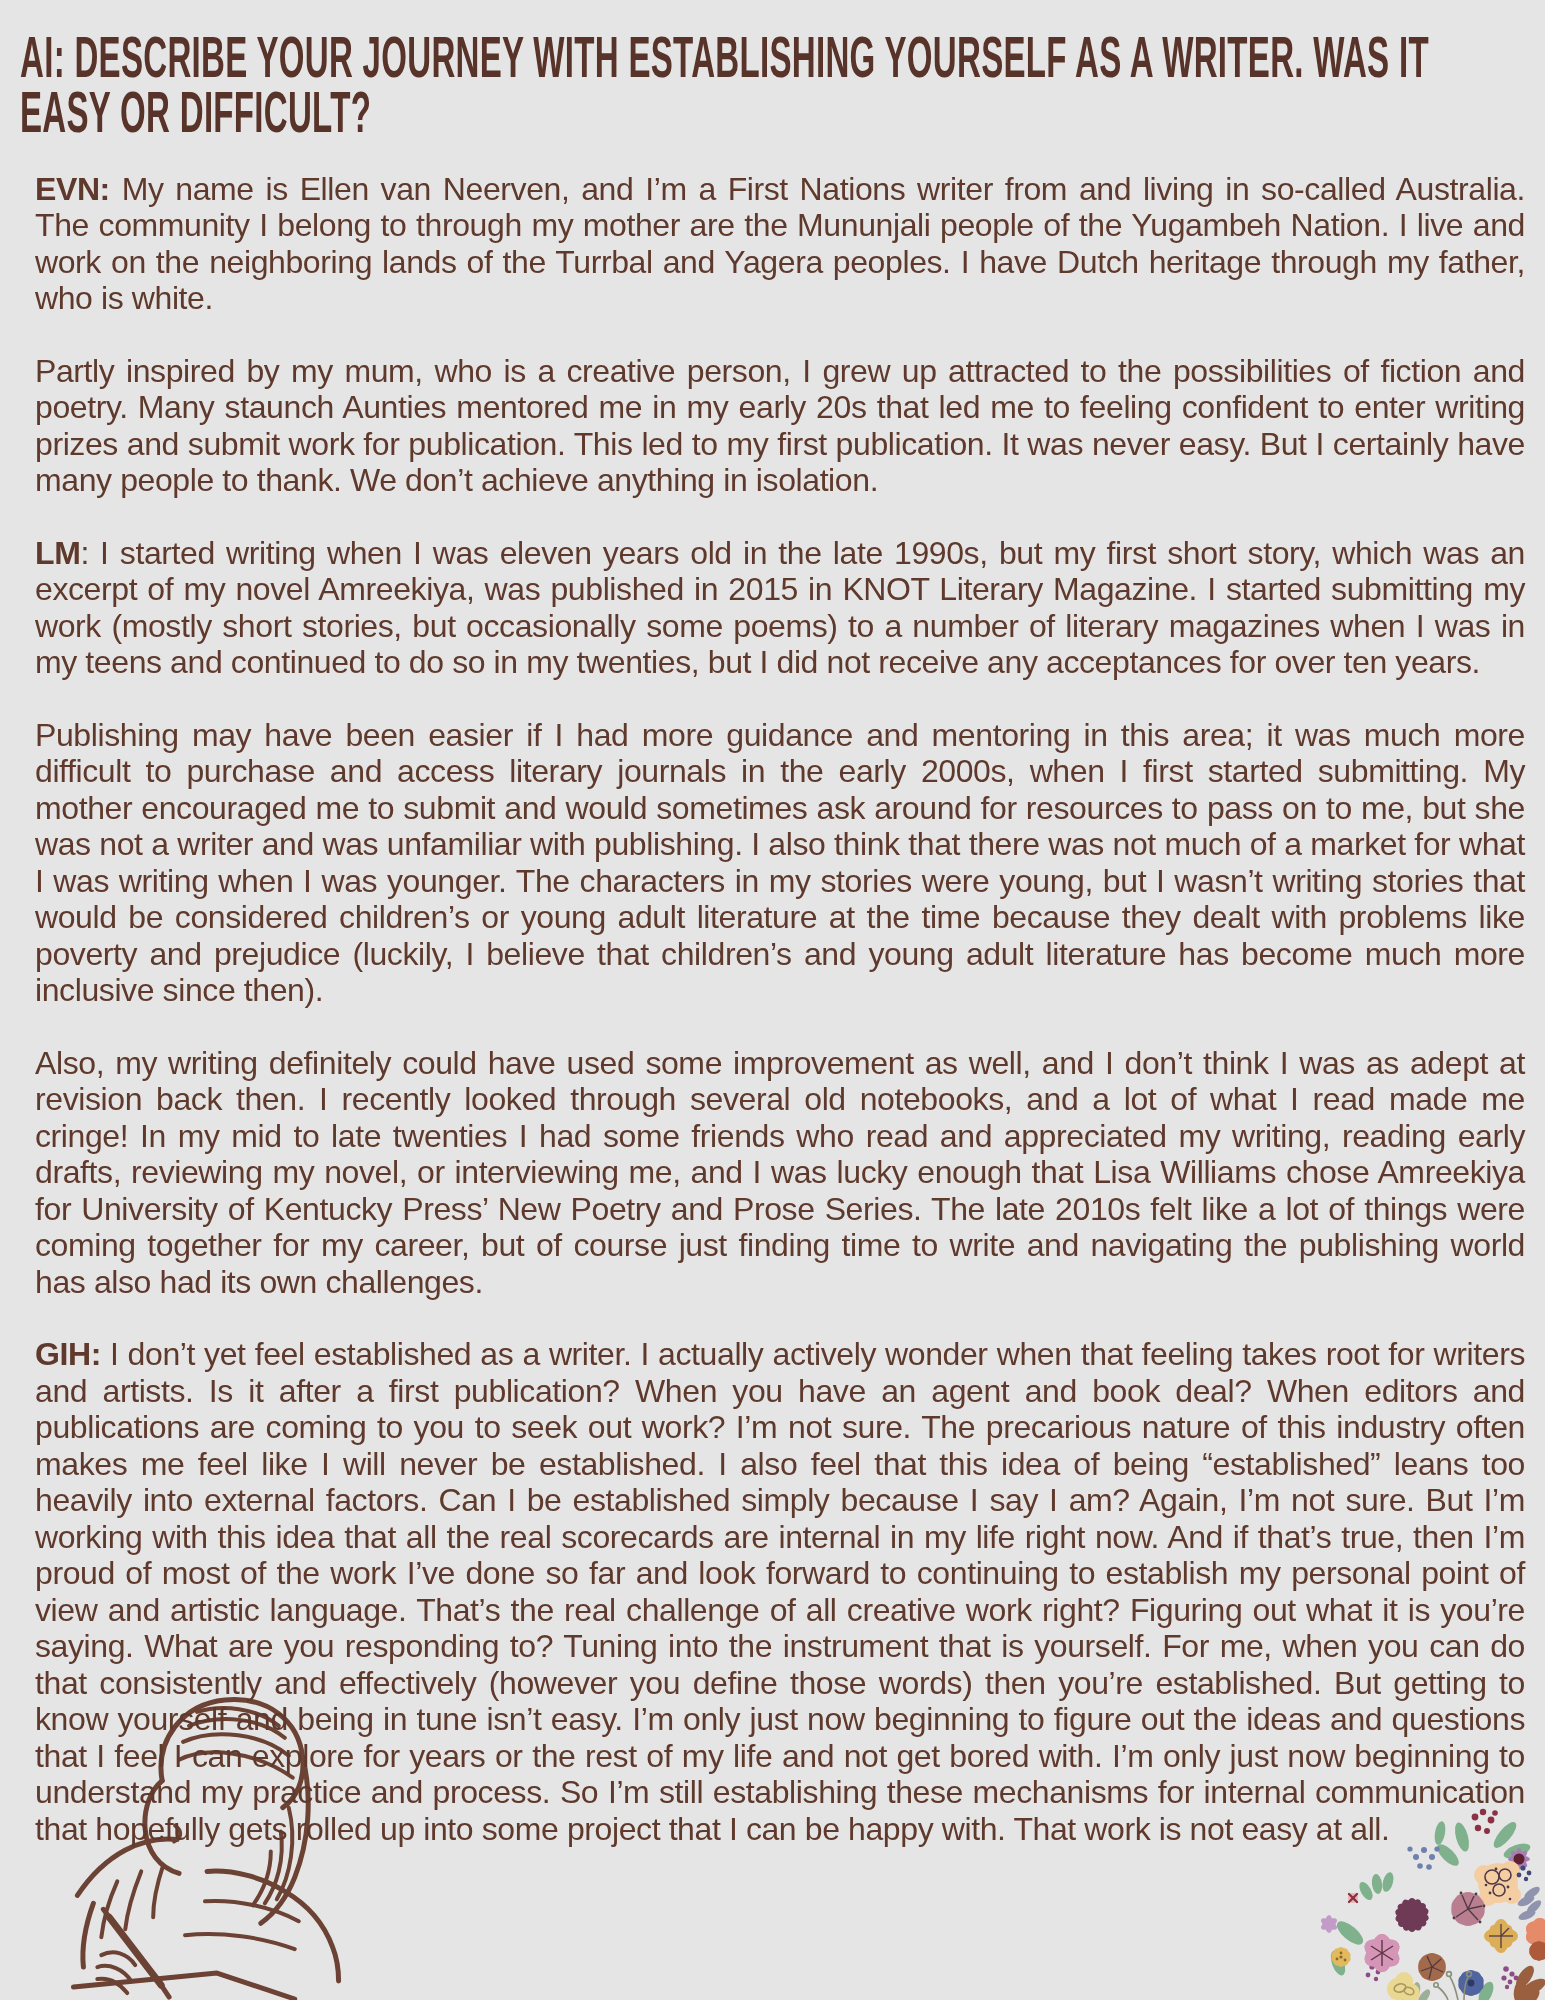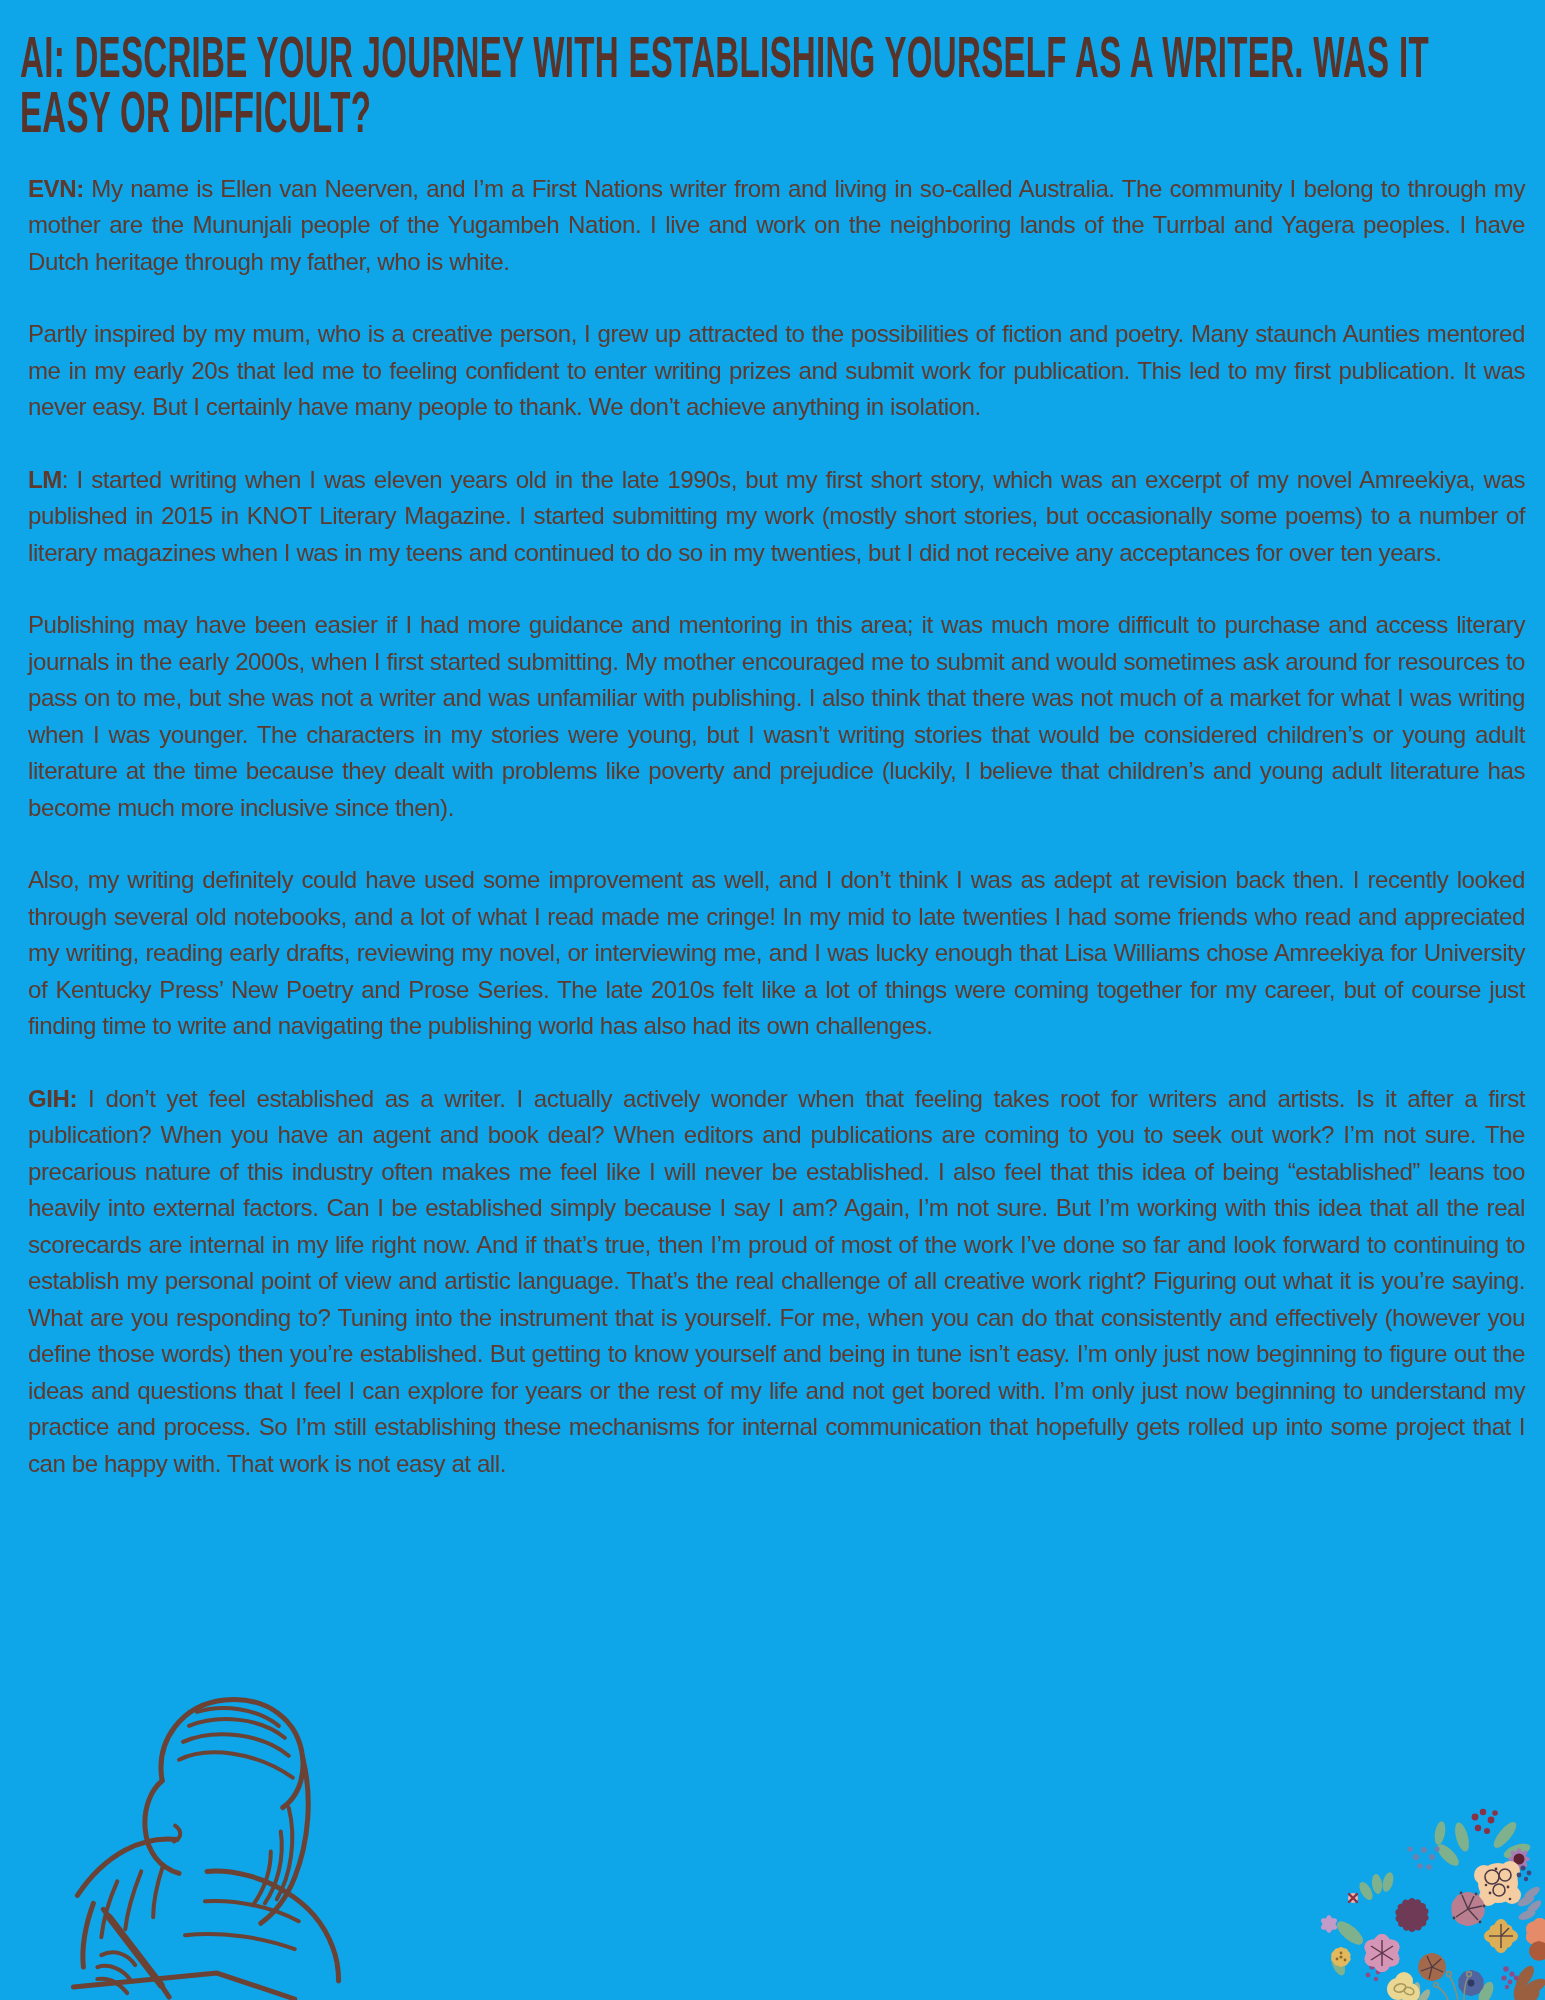--- a/index.html
+++ b/index.html
@@ -5,44 +5,44 @@
   html, body { margin: 0; padding: 0; }
   body {
     width: 1545px; height: 2000px;
     background: #d2a28d;
     font-family: "Liberation Sans", sans-serif;
     overflow: hidden;
   }
   .page {
     position: relative;
     width: 1545px; height: 2000px;
-    background: #0ea5e9;
+    background: #e5e5e5;
     overflow: hidden;
   }
   .content {
     position: relative;
     padding: 30px 20px 0 20px;
     z-index: 2;
   }
   h1.question {
     margin: 0 0 30px 0;
     color: #573329;
     font-weight: 700;
     font-size: 57px;
     line-height: 0.97;
     white-space: pre-line;
     transform: scaleX(0.58);
     transform-origin: 0 0;
     width: 172%;
     letter-spacing: 0.5px;
   }
   .interview p {
-    margin: 0 0 36px 8px;
+    margin: 0 0 36px 15px;
     color: #5e392c;
-    font-size: 24px;
+    font-size: 32px;
     line-height: 36.5px;
     letter-spacing: -0.4px;
     text-align: justify;
   }
   .interview p strong { font-weight: 700; }
   .writer-art {
     position: absolute;
     left: 52px; top: 1686px;
     width: 310px; height: 314px;
     z-index: 1;

